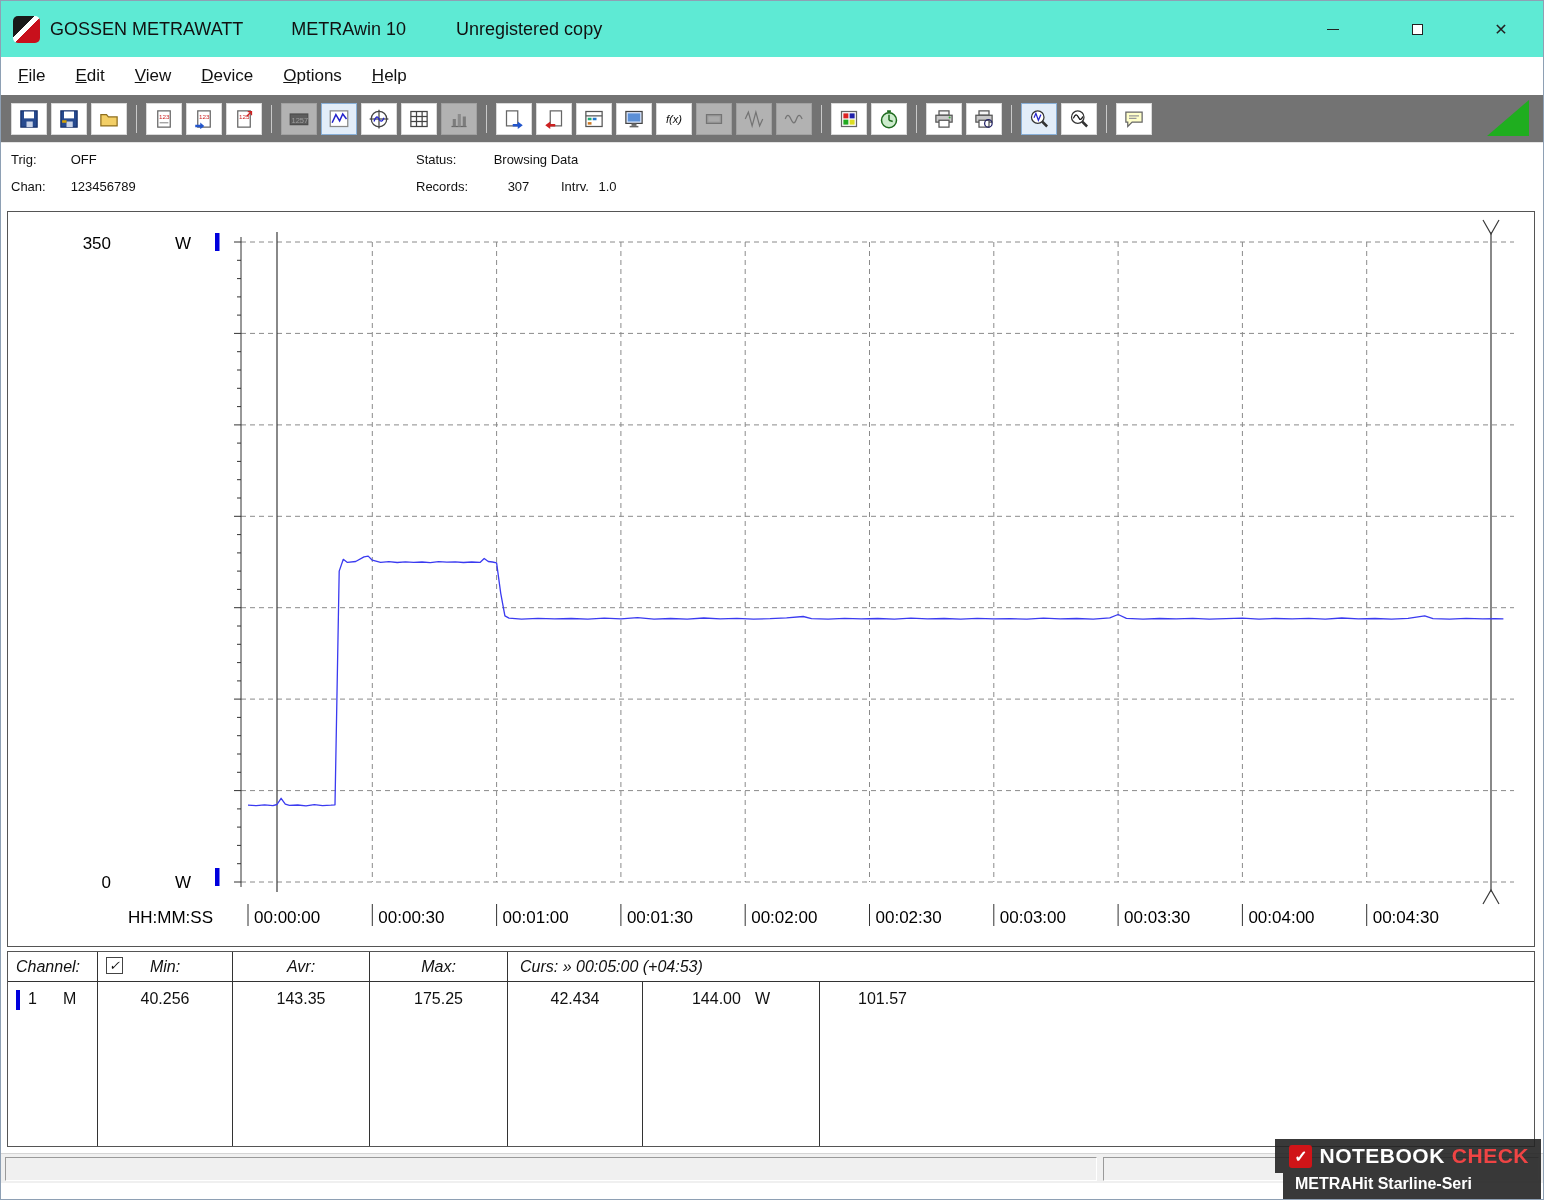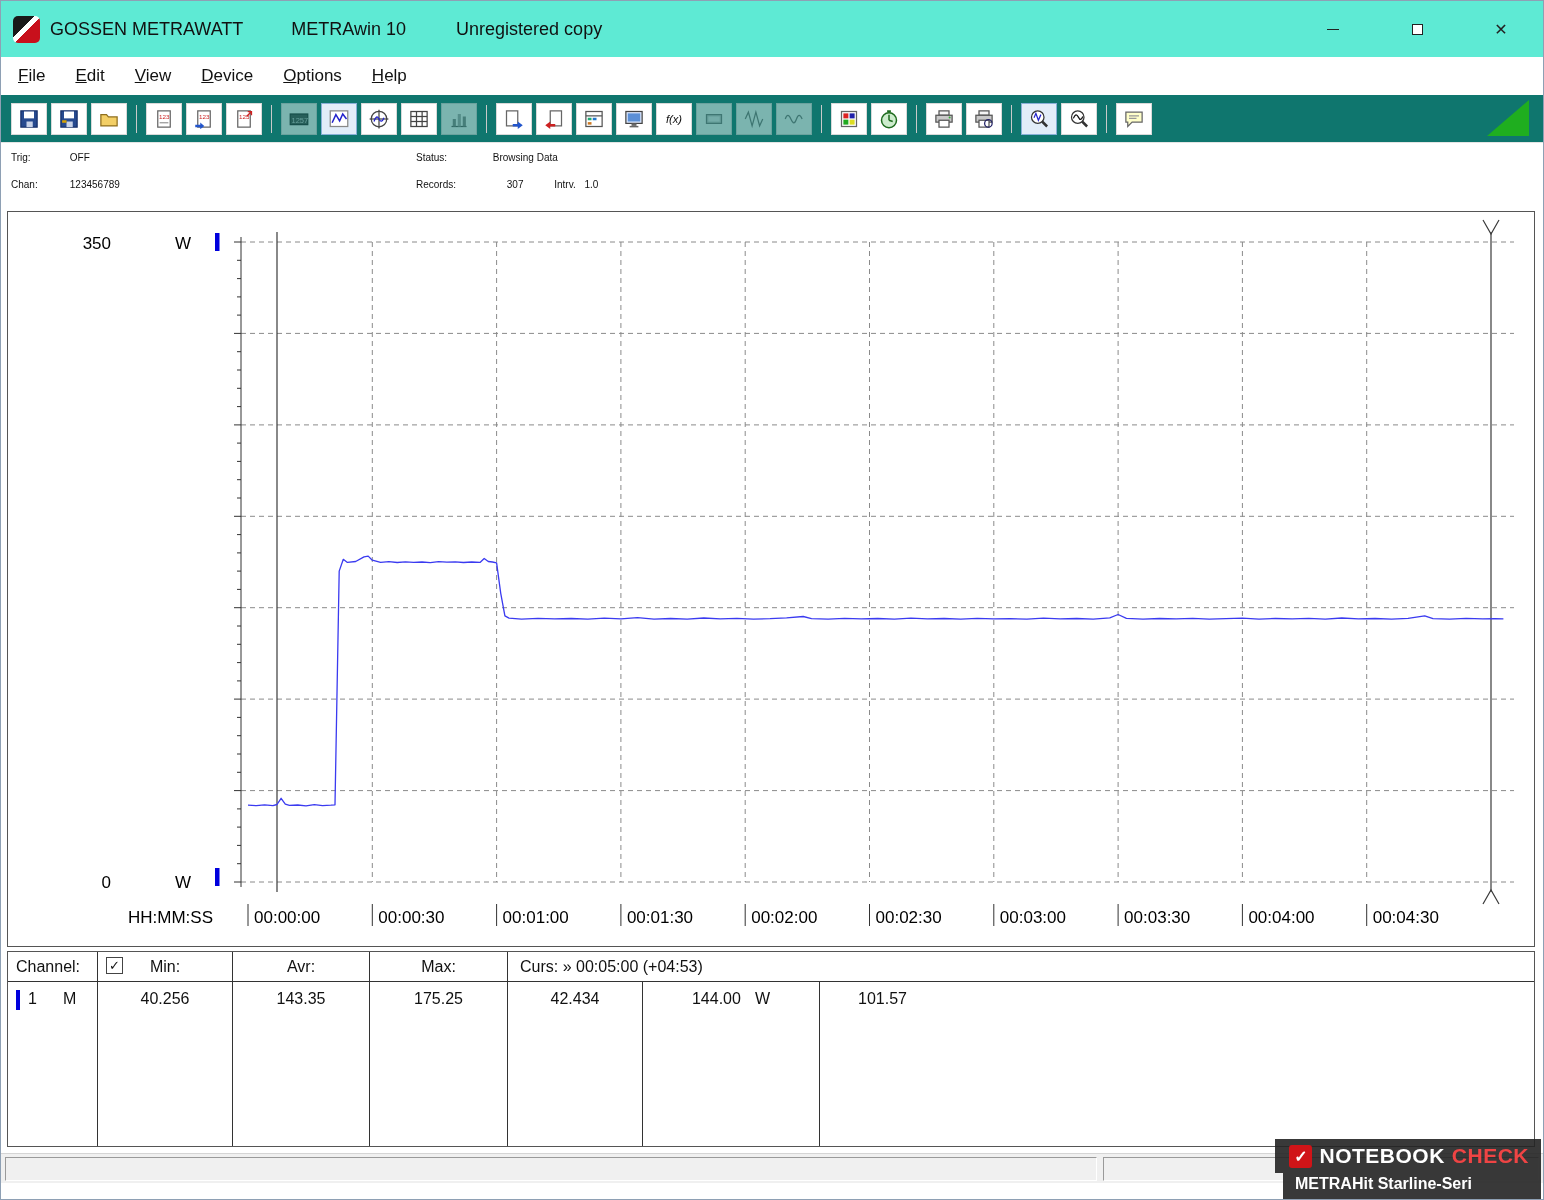--- a/index.html
+++ b/index.html
@@ -18,42 +18,42 @@
   .tt.app{margin-right:50px;}
   .win-controls{margin-left:auto;display:flex;height:100%;}
   .wc{width:84px;height:100%;display:flex;align-items:center;justify-content:center;cursor:default;font-size:16px;color:#222;}
   .min-glyph{width:12px;height:0;border-bottom:1px solid #222;}
   .max-glyph{width:11px;height:11px;border:1px solid #222;background:#fff;}
   
   .menubar{position:absolute;top:56px;left:0;right:0;height:38px;display:flex;align-items:center;padding-left:2px;background:#fff;}
   .menu-item{display:inline-block;padding:4px 15px;font-size:17px;}
   .menu-item::first-letter{text-decoration:underline;}
   
-  .toolbar{position:absolute;top:94px;left:0;right:0;height:48px;display:flex;align-items:center;gap:4px;padding:0 10px;background:#0f766e;border-bottom:1px solid #e4e4e4;}
+  .toolbar{position:absolute;top:94px;left:0;right:0;height:48px;display:flex;align-items:center;gap:4px;padding:0 10px;background:#737373;border-bottom:1px solid #e4e4e4;}
   .tb-btn{width:36px;height:32px;border:1px solid #d9d9d9;background:#fff;display:flex;align-items:center;justify-content:center;padding:0;}
   .tb-btn.pressed{background:#e2edf9;border-color:#89b0d8;}
   .tb-btn.disabled{opacity:.45;filter:grayscale(1);}
   .tb-sep{width:1px;height:28px;background:#c9c9c9;margin:0 5px;}
   .toolbar-triangle{position:absolute;right:14px;top:5px;width:0;height:0;
     border-left:42px solid transparent;border-bottom:36px solid #1fae1f;}
   
   .statuspanel{position:absolute;top:142px;left:0;right:0;height:68px;background:#fff;}
-  .sp{position:absolute;font-size:10px;white-space:nowrap;}
+  .sp{position:absolute;font-size:13px;white-space:nowrap;}
   .sp-lbl{display:inline-block;}
   .w56{width:56px;} .w74{width:74px;} .w88{width:88px;}
   
   .chartpanel{position:absolute;top:210px;left:6px;width:1528px;height:736px;border:1px solid #555;background:#fff;}
   #chart-svg{display:block;}
   #chart-svg text{font-family:"Liberation Sans", sans-serif;font-size:17px;fill:#000;}
   #chart-svg .grid{stroke:#8a8a8a;stroke-width:1;stroke-dasharray:5 4;}
   #chart-svg .axis{stroke:#333;stroke-width:1;}
   #chart-svg .cursor{stroke:#3a3a3a;stroke-width:1.2;}
   
   .tablepanel{position:absolute;top:950px;left:6px;width:1528px;height:196px;border:1px solid #555;background:#fff;display:flex;flex-direction:column;font-size:16px;}
-  .tbl-header{display:flex;height:30px;align-items:center;border-bottom:1px solid #333;}
+  .tbl-header{display:flex;height:30px;align-items:center;border-bottom:1px solid #333;font-style:italic;}
   .tbl-body{flex:1;display:flex;}
   .hc,.bc{height:100%;display:flex;align-items:center;}
   .bc{align-items:flex-start;padding-top:8px;}
   .c1{width:90px;} .c2{width:135px;} .c3{width:137px;} .c4{width:138px;} .c5{width:135px;} .c6{width:177px;} .cR{flex:1;}
   .hdiv{border-right:1px solid #333;}
   .hc.c1{padding-left:8px;}
   .hc.c2{position:relative;justify-content:center;}
   .hc.c3,.hc.c4{justify-content:center;}
   .hc.cR{padding-left:12px;}
   .bc.c2,.bc.c3,.bc.c4,.bc.c5{justify-content:center;}

